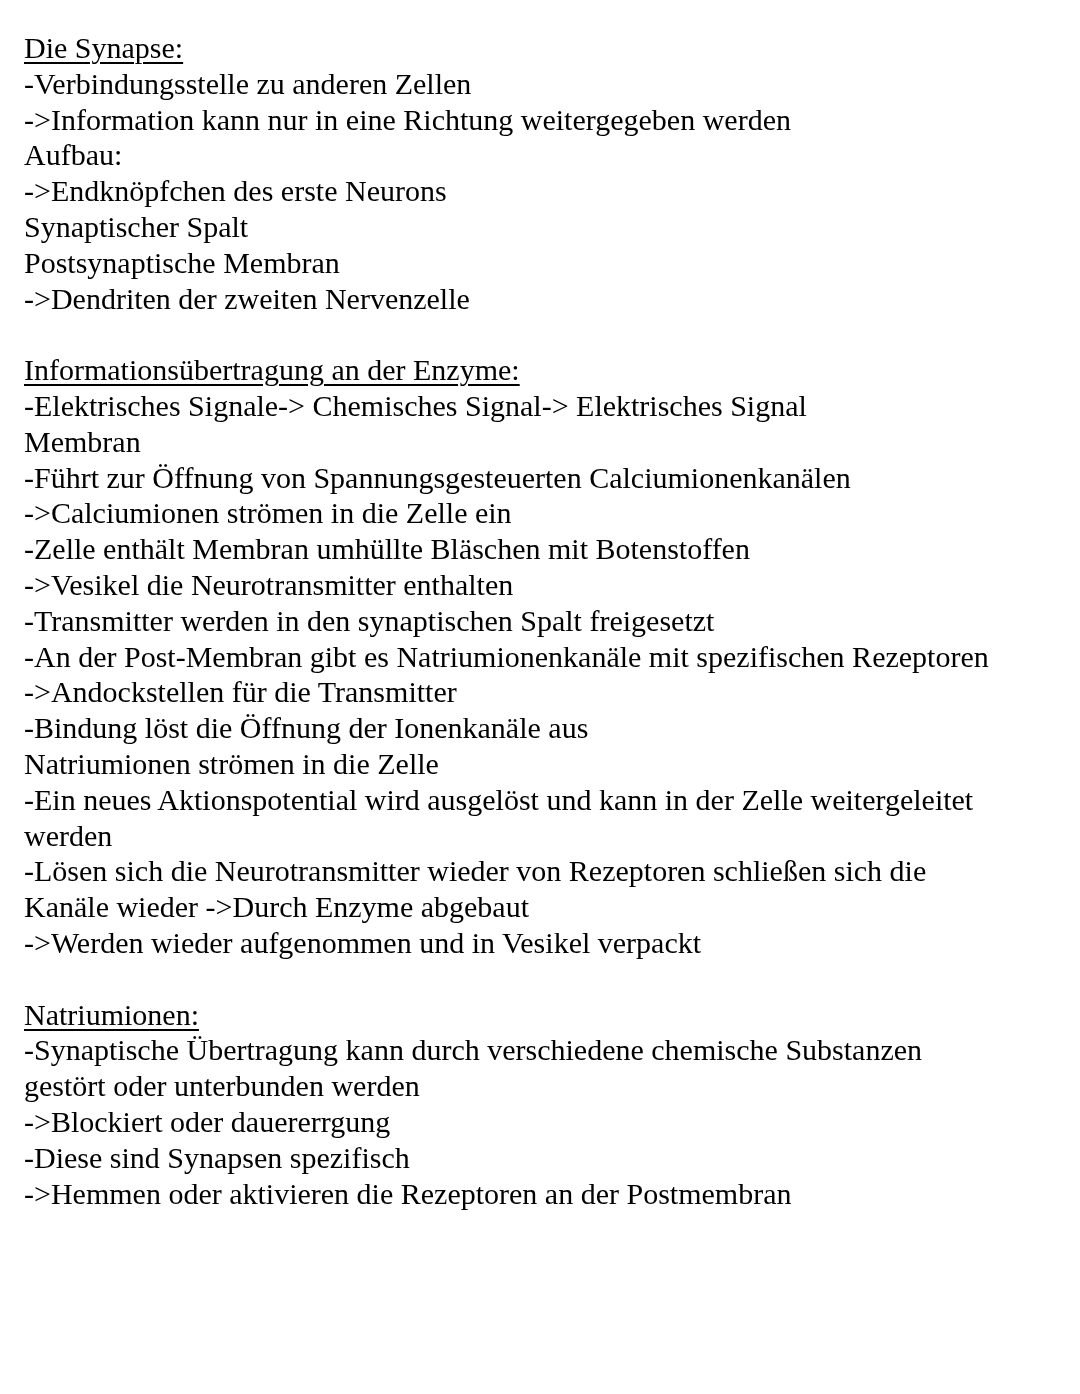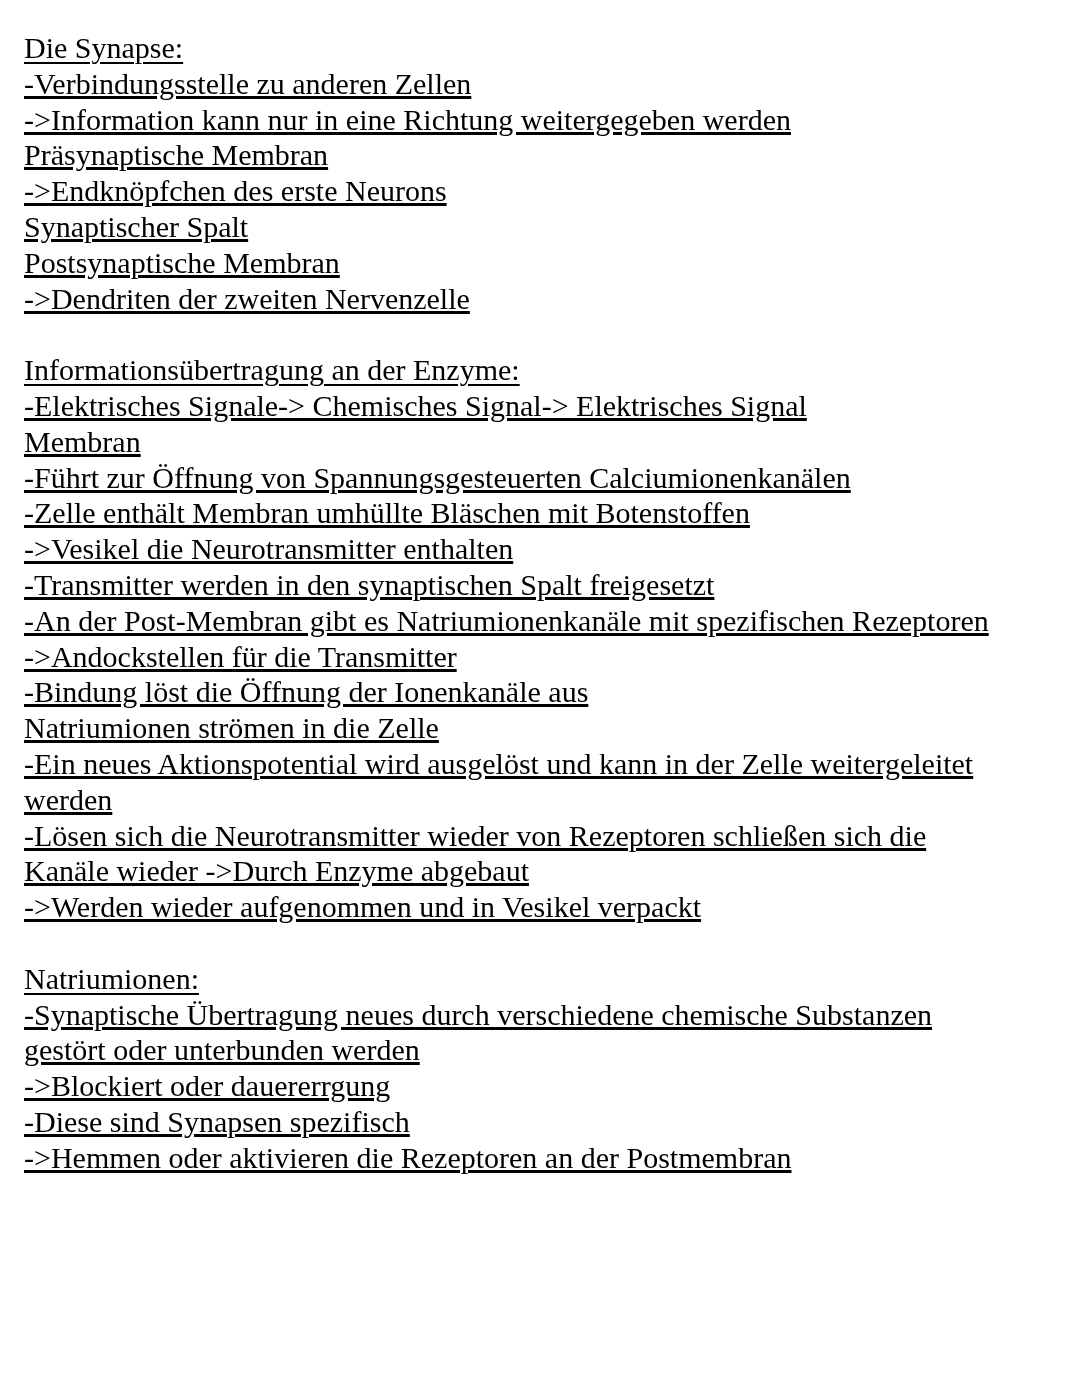--- a/index.html
+++ b/index.html
@@ -5,65 +5,66 @@
   html, body { margin: 0; padding: 0; background: #ffffff; }
   body { width: 1080px; height: 1394px; overflow: hidden; }
   .page {
     position: relative;
     padding: 30px 0 0 24px;
     font-family: "Liberation Serif", "DejaVu Serif", serif;
     font-size: 30px;
     line-height: 35.8px;
     color: #000000;
   }
-  .line { white-space: nowrap; display: block; text-decoration: underline; }
+  .line { white-space: nowrap; display: block; }
   .heading { text-decoration: underline; text-decoration-thickness: 1.5px; text-underline-offset: 4px; }
   .gap { height: 35.8px; }
 </style>
 </head>
 <body>
 
 <div class="page">
 
   <section>
     <span class="line heading">Die Synapse:</span>
     <span class="line">-Verbindungsstelle zu anderen Zellen</span>
     <span class="line">-&gt;Information kann nur in eine Richtung weitergegeben werden</span>
-    <span class="line">Präsynaptische Membran</span>
+    <span class="line">Aufbau:</span>
     <span class="line">-&gt;Endknöpfchen des erste Neurons</span>
     <span class="line">Synaptischer Spalt</span>
     <span class="line">Postsynaptische Membran</span>
     <span class="line">-&gt;Dendriten der zweiten Nervenzelle</span>
   </section>
 
   <div class="gap"></div>
 
   <section>
     <span class="line heading">Informationsübertragung an der Enzyme:</span>
     <span class="line">-Elektrisches Signale-&gt; Chemisches Signal-&gt; Elektrisches Signal</span>
     <span class="line">Membran</span>
     <span class="line">-Führt zur Öffnung von Spannungsgesteuerten Calciumionenkanälen</span>
+    <span class="line">-&gt;Calciumionen strömen in die Zelle ein</span>
     <span class="line">-Zelle enthält Membran umhüllte Bläschen mit Botenstoffen</span>
     <span class="line">-&gt;Vesikel die Neurotransmitter enthalten</span>
     <span class="line">-Transmitter werden in den synaptischen Spalt freigesetzt</span>
     <span class="line">-An der Post-Membran gibt es Natriumionenkanäle mit spezifischen Rezeptoren</span>
     <span class="line">-&gt;Andockstellen für die Transmitter</span>
     <span class="line">-Bindung löst die Öffnung der Ionenkanäle aus</span>
     <span class="line">Natriumionen strömen in die Zelle</span>
     <span class="line">-Ein neues Aktionspotential wird ausgelöst und kann in der Zelle weitergeleitet</span>
     <span class="line">werden</span>
     <span class="line">-Lösen sich die Neurotransmitter wieder von Rezeptoren schließen sich die</span>
     <span class="line">Kanäle wieder -&gt;Durch Enzyme abgebaut</span>
     <span class="line">-&gt;Werden wieder aufgenommen und in Vesikel verpackt</span>
   </section>
 
   <div class="gap"></div>
 
   <section>
     <span class="line heading">Natriumionen:</span>
-    <span class="line">-Synaptische Übertragung neues durch verschiedene chemische Substanzen</span>
+    <span class="line">-Synaptische Übertragung kann durch verschiedene chemische Substanzen</span>
     <span class="line">gestört oder unterbunden werden</span>
     <span class="line">-&gt;Blockiert oder dauererrgung</span>
     <span class="line">-Diese sind Synapsen spezifisch</span>
     <span class="line">-&gt;Hemmen oder aktivieren die Rezeptoren an der Postmembran</span>
   </section>
 
 </div>
 
 </body></html>

